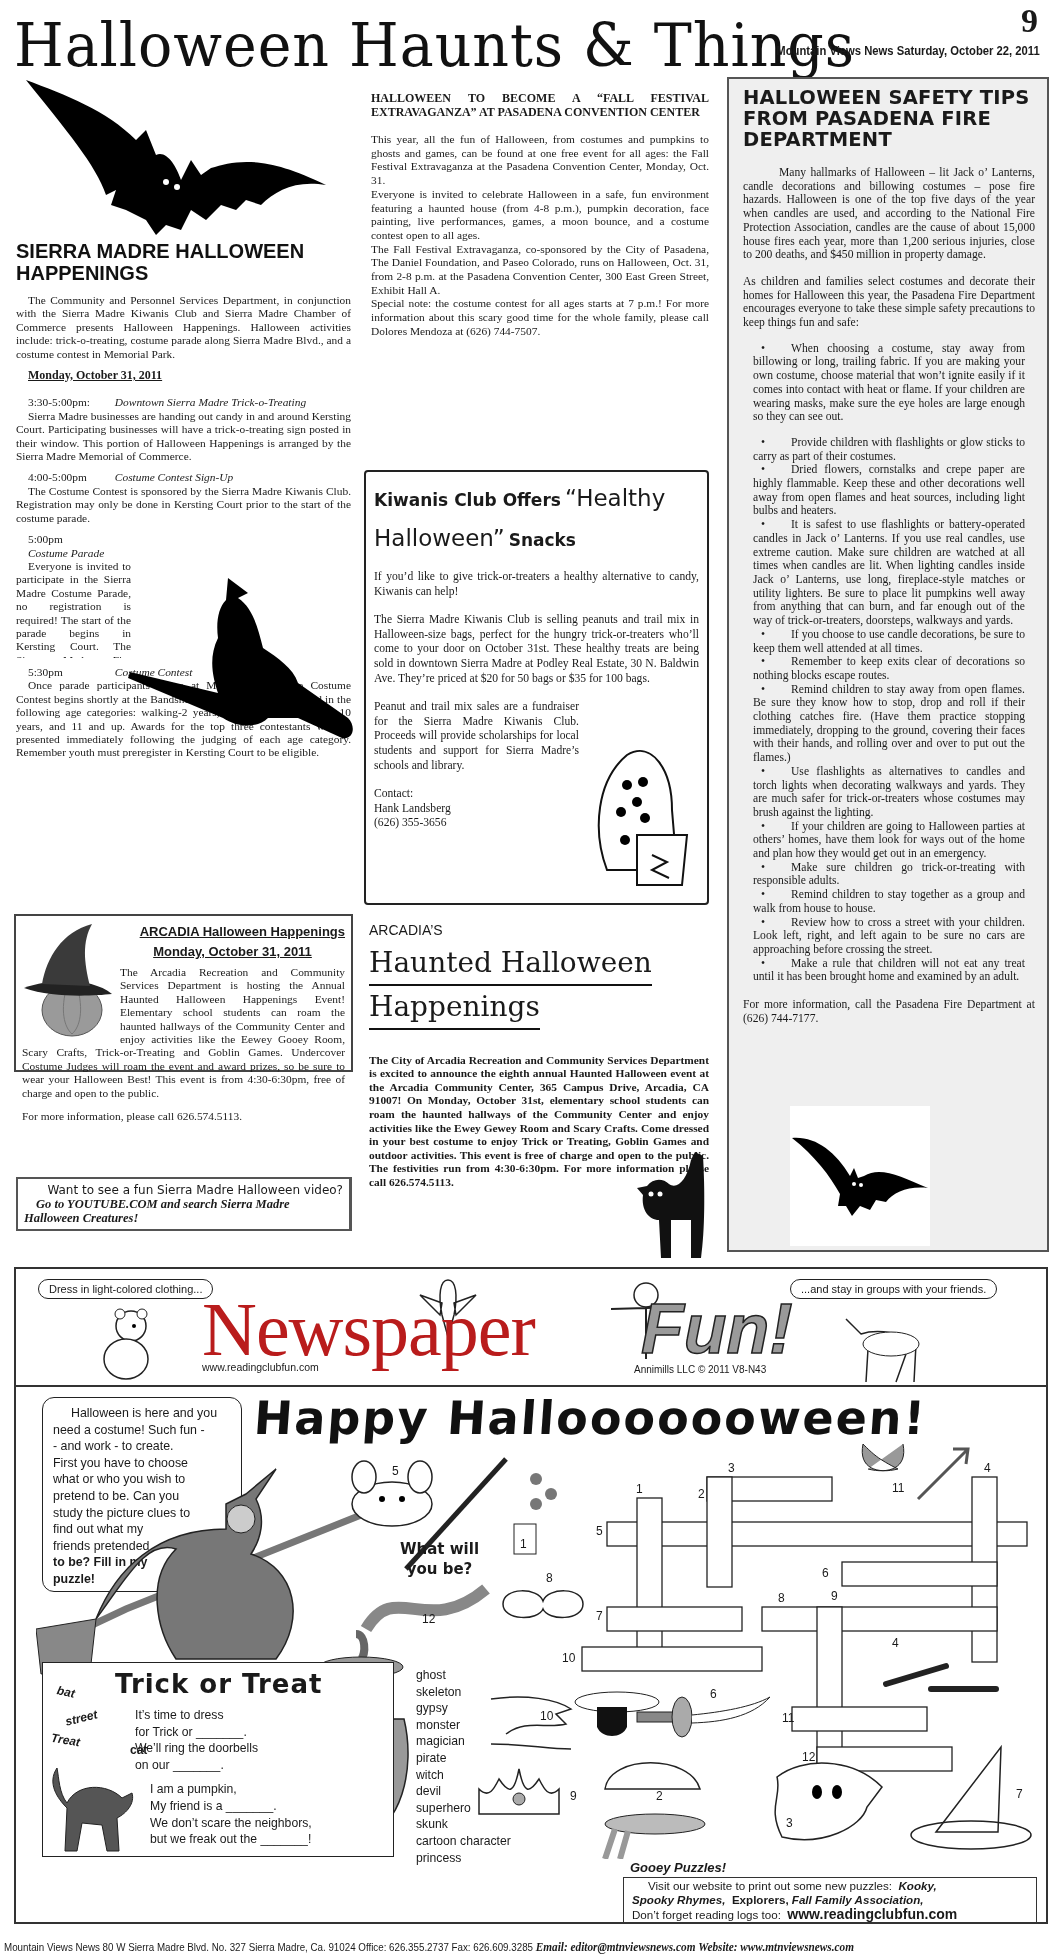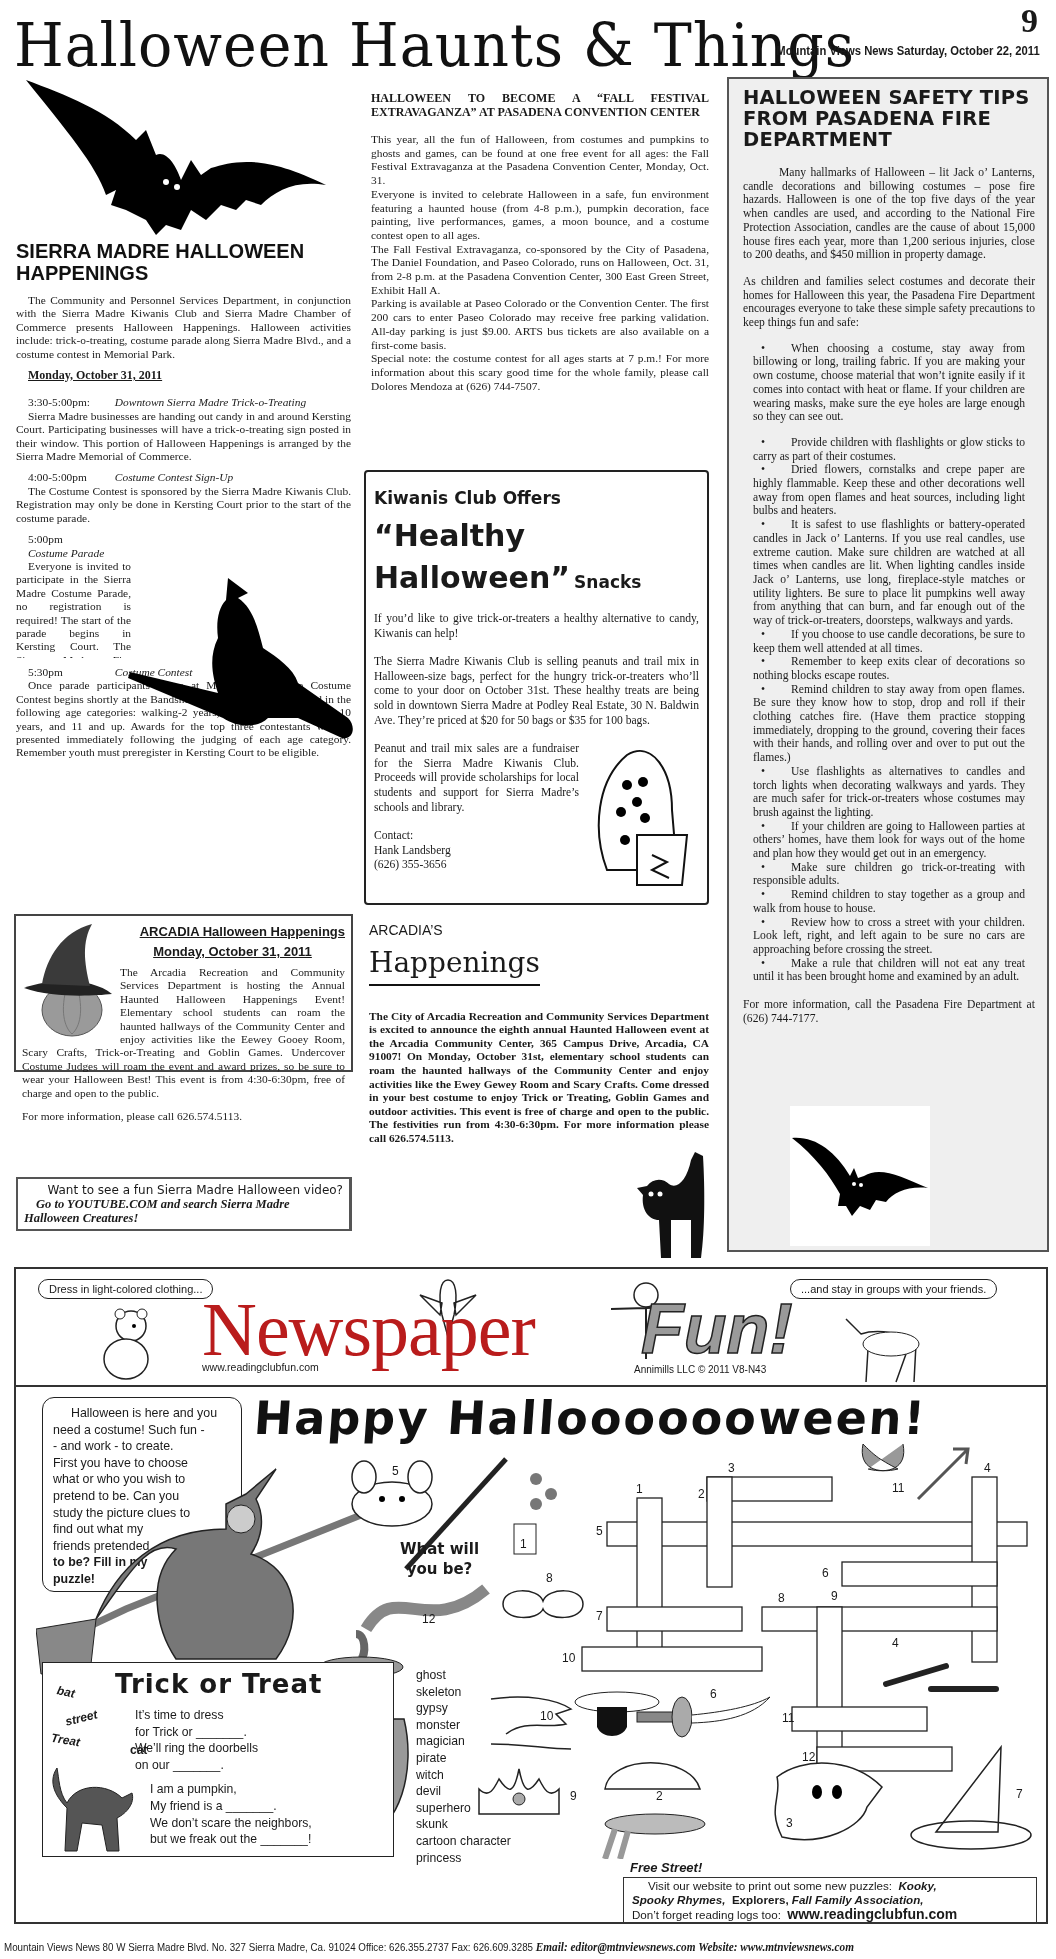--- a/index.html
+++ b/index.html
@@ -35,21 +35,21 @@
   #video-box .it { font-style: italic; font-weight: bold; font-size: 12.5px; }
 
   
   #col2 { left: 371px; top: 92px; width: 338px; font-size: 11.4px; line-height: 13.7px; }
   #fest-headline { font-family: "Liberation Serif", serif; font-weight: bold; font-size: 12px; line-height: 13.5px; margin-bottom: 14px; text-align: justify; }
 
   
   #kiwanis-box { left: 364px; top: 470px; width: 345px; height: 435px; border: 2px solid #222; border-radius: 4px; padding: 8px 8px 8px 8px; font-size: 11.6px; line-height: 14.6px; }
   #kiwanis-title { font-family: "DejaVu Sans", sans-serif; font-weight: bold; line-height: 36px; margin-bottom: 10px; }
   #kiwanis-title .sm { font-size: 17px; }
-  #kiwanis-title .lg { font-size: 30px; font-weight: bold; }
+  #kiwanis-title .lg { font-size: 23px; font-weight: normal; }
   #ghost-art { right: 10px; top: 268px; width: 120px; height: 150px; }
 
   
   #haunted { left: 369px; top: 924px; width: 340px; font-size: 11.4px; line-height: 13.6px; }
   #haunted .kicker { font-family: "Liberation Sans", sans-serif; font-size: 14px; margin-bottom: 4px; }
   #haunted .ht { font-family: "DejaVu Serif", serif; font-size: 28px; line-height: 42px; display: inline-block; border-bottom: 2px solid #111; }
   #haunted .body { margin-top: 24px; font-weight: bold; }
   #cat-art { left: 635px; top: 1150px; width: 72px; height: 110px; }
 
   
@@ -154,21 +154,20 @@
 <div class="abs" id="video-box">
   <div class="hand-line">Want to  see a fun Sierra Madre Halloween video?</div>
   <div class="it" style="text-indent:12px;">Go to YOUTUBE.COM and search Sierra Madre Halloween Creatures!</div>
 </div>
 
 <div class="abs" id="col2">
   <h2 id="fest-headline">HALLOWEEN TO BECOME A “FALL FESTIVAL EXTRAVAGANZA” AT PASADENA CONVENTION CENTER</h2>
   <p>This year, all the fun of Halloween, from costumes and pumpkins to ghosts and games, can be found at one free event for all ages:  the Fall Festival Extravaganza at the Pasadena Convention Center, Monday, Oct. 31.</p>
   <p>Everyone is invited to celebrate Halloween in a safe, fun environment featuring a haunted house (from 4-8 p.m.), pumpkin decoration, face painting, live performances, games, a moon bounce, and a costume contest open to all ages.</p>
   <p>The Fall Festival Extravaganza, co-sponsored by the City of Pasadena,  The Daniel Foundation, and Paseo Colorado, runs on Halloween, Oct. 31, from 2-8 p.m. at the Pasadena Convention Center, 300 East Green Street, Exhibit Hall A.</p>
-  <p>Parking is available at Paseo Colorado or the Convention Center.  The first 200 cars to enter Paseo Colorado may receive free parking validation.   All-day parking is just $9.00.  ARTS bus tickets are also available on a first-come basis.</p>
   <p>Special note: the costume contest for all ages starts at 7 p.m.! For more information about this scary good time for the whole family, please call Dolores Mendoza at (626) 744-7507.</p>
 </div>
 
 <div class="abs" id="kiwanis-box">
   <div id="kiwanis-title">
     <span class="sm">Kiwanis Club Offers</span>
     <span class="lg">“Healthy</span><br>
     <span class="lg">Halloween”</span>
     <span class="sm">Snacks</span>
   </div>
@@ -186,20 +185,21 @@
       <circle cx="44" cy="72" r="5"></circle>
       <circle cx="68" cy="78" r="5"></circle>
       <circle cx="48" cy="100" r="5"></circle>
     <path d="M60,95 L110,95 L105,145 L60,145 Z" fill="#fff" stroke="#111" stroke-width="2"></path>
     <path d="M75,115 L90,122 L75,130 L92,138" stroke="#111" fill="none" stroke-width="2"></path>
   </svg>
 </div>
 
 <div class="abs" id="haunted">
   <div class="kicker">ARCADIA’S</div>
+  <div><span class="ht">Haunted Halloween</span></div>
   <div><span class="ht">Happenings</span></div>
   <p class="body" style="shape-outside: inset(100px 0 0 240px);">The City of Arcadia Recreation and Community Services Department is excited to announce the eighth annual Haunted Halloween event at the Arcadia Community Center, 365 Campus Drive, Arcadia, CA  91007!  On Monday, October 31st, elementary school students can roam the haunted hallways of the Community Center and enjoy activities like the Ewey Gewey Room and Scary Crafts.  Come dressed in your best costume to enjoy Trick or Treating, Goblin Games and outdoor activities.  This event is free of charge and open to the public. The festivities run from 4:30-6:30pm.  For more information please call 626.574.5113.</p>
 </div>
 <svg class="abs" id="cat-art" viewBox="0 0 72 110">
   <path fill="#111" d="M60,2 L68,6 C70,40 70,80 66,108 L56,108 L56,70 L36,70 L36,108 L26,108 L24,70 C14,70 6,60 8,45 L2,38 L12,36 C18,28 28,28 34,34 C42,40 52,30 56,10 Z"></path>
   <circle cx="16" cy="44" r="2.5" fill="#fff"></circle>
     <circle cx="25" cy="44" r="2.5" fill="#fff"></circle>
 </svg>
 
 <div class="abs" id="fire-box">
@@ -445,21 +445,21 @@
     <div>magician</div>
     <div>pirate</div>
     <div>witch</div>
     <div>devil</div>
     <div>superhero</div>
     <div>skunk</div>
     <div>cartoon character</div>
     <div>princess</div>
   </div>
 
-  <div id="free-puzzles-title">Free Street!</div>
+  <div id="free-puzzles-title">Gooey Puzzles!</div>
   <div id="free-box">
     <div class="ctr"><span>Visit our website to print out some new puzzles:</span>&nbsp;&nbsp;<b><i>Kooky,</i></b></div>
     <div><b><i>Spooky Rhymes,</i></b>&nbsp;&nbsp;<b>Explorers,</b> <b><i>Fall Family Association,</i></b></div>
     <div><span>Don’t forget reading logs too:</span>&nbsp;&nbsp;<span class="url">www.readingclubfun.com</span></div>
   </div>
 </div>
 
 <div class="abs" id="footer">
   <span>Mountain Views News   80 W Sierra Madre Blvd.  No. 327   Sierra Madre, Ca.  91024   Office:  626.355.2737  Fax:  626.609.3285</span>
   <span class="em">Email: editor@mtnviewsnews.com</span>

